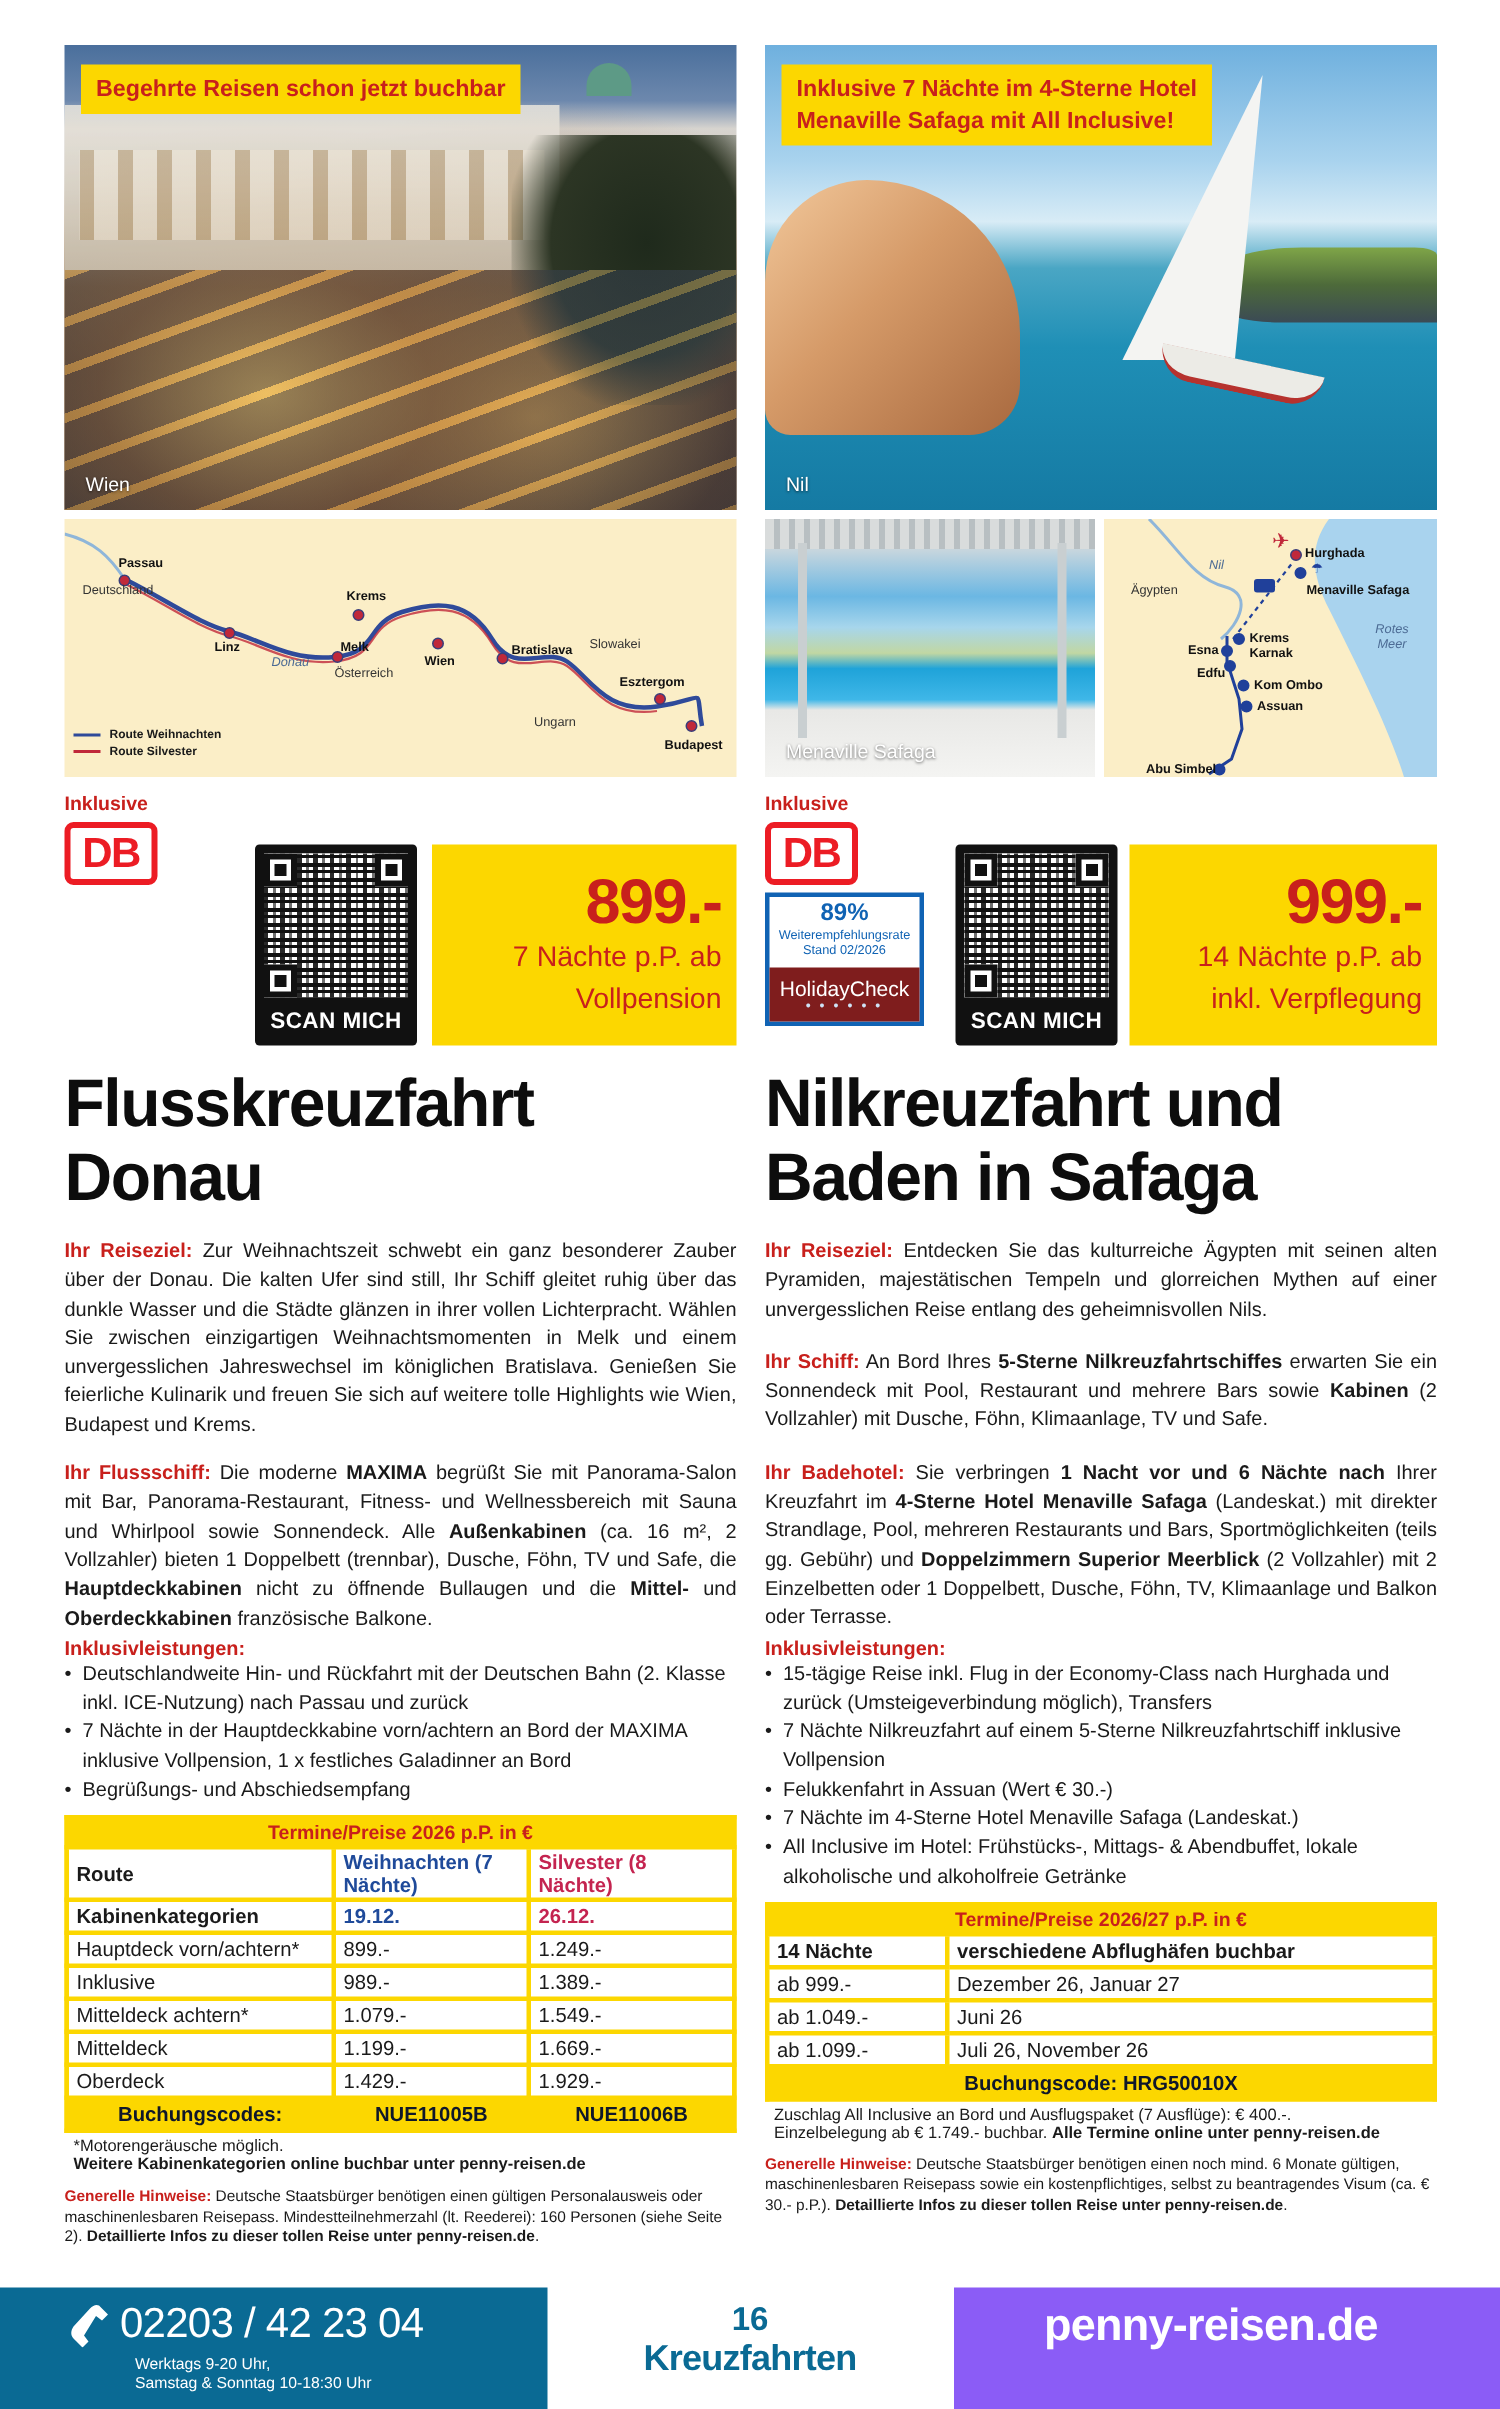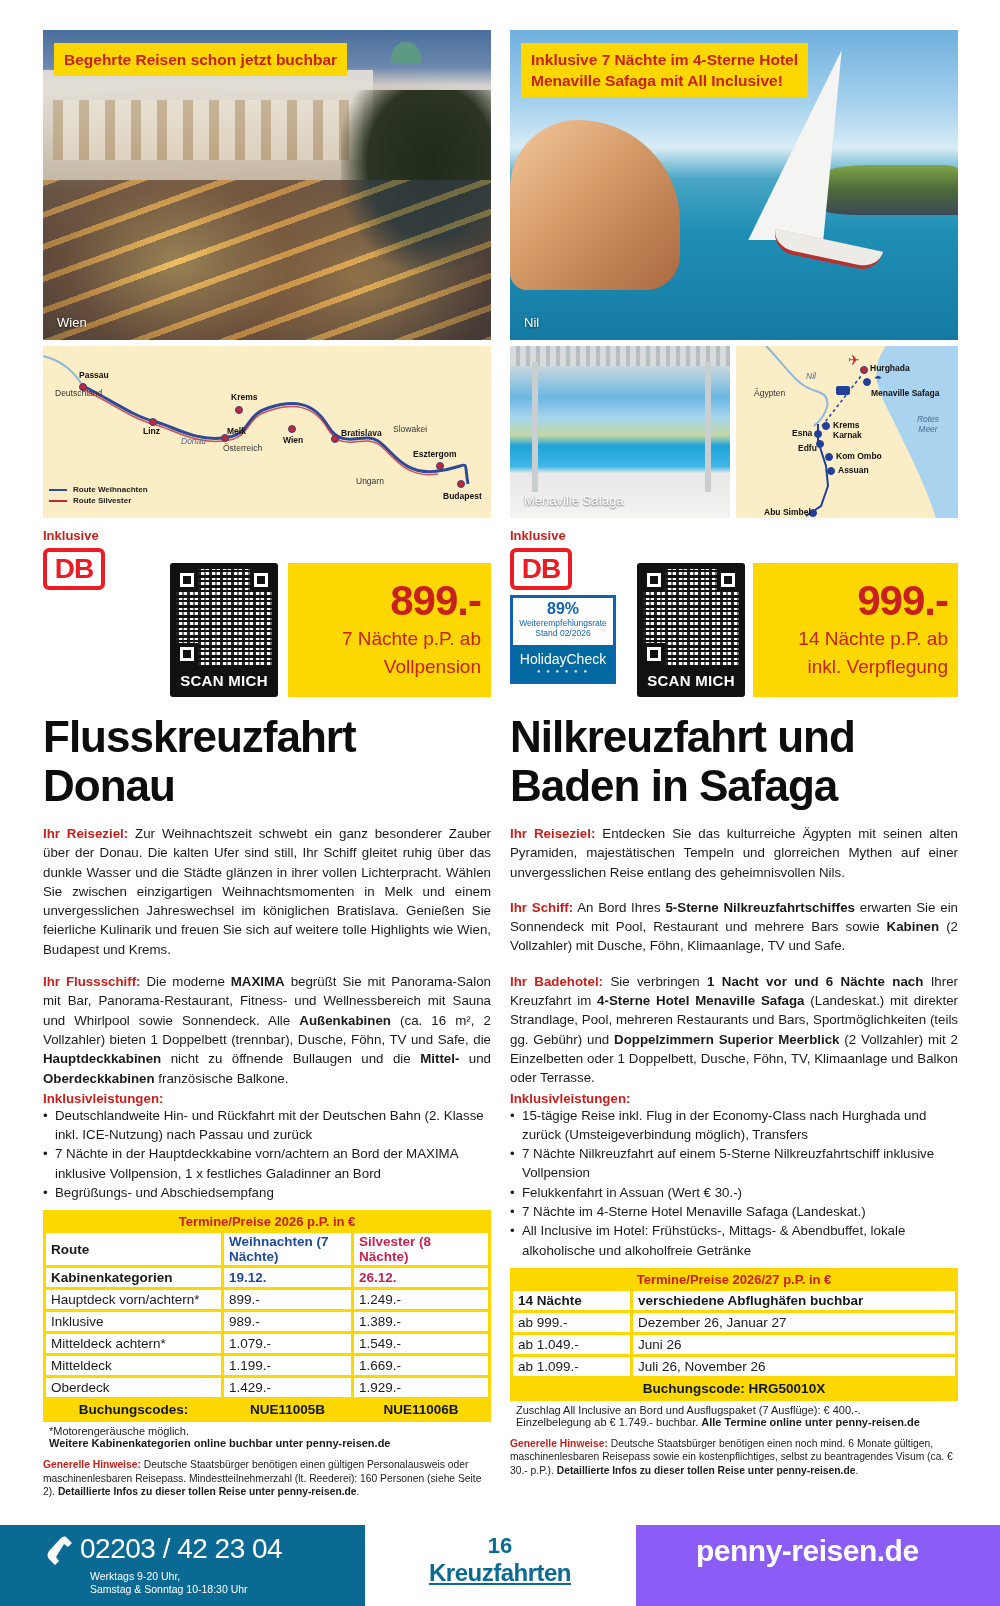--- a/index.html
+++ b/index.html
@@ -68,21 +68,21 @@
   .qr .finder::after { content:""; position:absolute; left:3px; top:3px; width:8px; height:8px; background:#111; }
   .qr .scan { color: #fff; font-weight: 700; font-size: 15px; text-align: center; margin-top: 7px; letter-spacing: 0.3px; }
 
   .pricebox { position: absolute; top: 35px; width: 203px; height: 134px; background: #fcd700; text-align: right; padding: 14px 10px 0 0; }
   .pricebox .price { color: #c8201c; font-size: 42px; font-weight: 700; line-height: 48px; letter-spacing: -1px; }
   .pricebox .sub { color: #c8201c; font-size: 19px; line-height: 28px; }
 
   .hc { position: absolute; left: 0; top: 67px; width: 106px; height: 89px; border: 3px solid #1063b4; background: #fff; text-align: center; }
   .hc .pct { color: #1063b4; font-weight: 700; font-size: 16px; line-height: 18px; margin-top: 2px; }
   .hc .t { color: #1063b4; font-size: 8.5px; line-height: 10px; }
-  .hc .brand { position: absolute; left: 0; right: 0; bottom: 0; height: 36px; background: #0369a1; color: #fff; font-size: 14px; padding-top: 6px; }
+  .hc .brand { position: absolute; left: 0; right: 0; bottom: 0; height: 36px; background: #7f1d1d; color: #fff; font-size: 14px; padding-top: 6px; }
   .hc .stars { font-size: 6px; letter-spacing: 2px; color: #cfe3f6; display: block; line-height: 8px; }
 
   h1.title { font-family: "Liberation Sans", sans-serif; font-weight: 700; font-size: 44px; line-height: 48px; letter-spacing: -1px; margin-top: 10px; color: #0d0d0d; transform: scaleY(1.02); }
 
   .para { font-size: 13.3px; line-height: 19.3px; margin-top: 15px; text-align: justify; }
   .para .lab { color: #c8201c; font-weight: 700; }
   .para b { font-weight: 700; }
 
   .incl-head { color: #c8201c; font-weight: 700; font-size: 13.3px; margin-top: 3px; }
   ul.incl { list-style: none; font-size: 13.3px; line-height: 19.3px; }
@@ -104,21 +104,21 @@
   .gen b { font-weight: 700; }
 
   
   .footer { position: absolute; left: 0; top: 1525px; width: 1000px; height: 81px; }
   .f-left { position: absolute; left: 0; top: 0; width: 365px; height: 81px; background: #0a6a94; color: #fff; }
   .f-left .phone { position: absolute; left: 80px; top: 8px; font-weight: 400; font-size: 28px; letter-spacing: -0.5px; }
   .f-left .hours { position: absolute; left: 90px; top: 45px; font-size: 10.5px; line-height: 13px; }
   .f-left .ph-icon { position: absolute; left: 44px; top: 10px; width: 30px; height: 30px; }
   .f-mid { position: absolute; left: 365px; width: 270px; top: 8px; text-align: center; color: #0a6a94; font-weight: 700; }
   .f-mid .pg { font-size: 22px; line-height: 26px; }
-  .f-mid .sec { font-size: 24px; line-height: 28px; letter-spacing: -0.5px; text-decoration: underline; }
+  .f-mid .sec { font-size: 24px; line-height: 28px; letter-spacing: -0.5px; }
   .f-right { position: absolute; left: 636px; top: 0; width: 364px; height: 81px; background: #8b5cf6; color: #fff; }
   .f-right .url { position: absolute; left: 60px; top: 9px; font-weight: 700; font-size: 30px; letter-spacing: -0.5px; }
 </style>
 </head>
 <body>
 
 <div class="col left">
 
   <div class="hero wien">
     <div class="building"></div>

